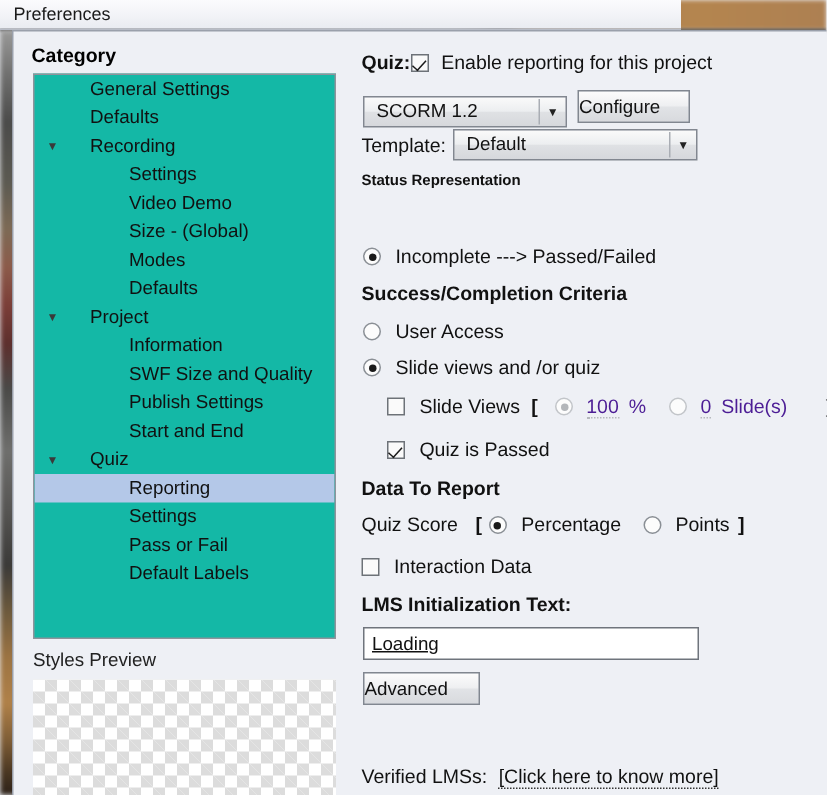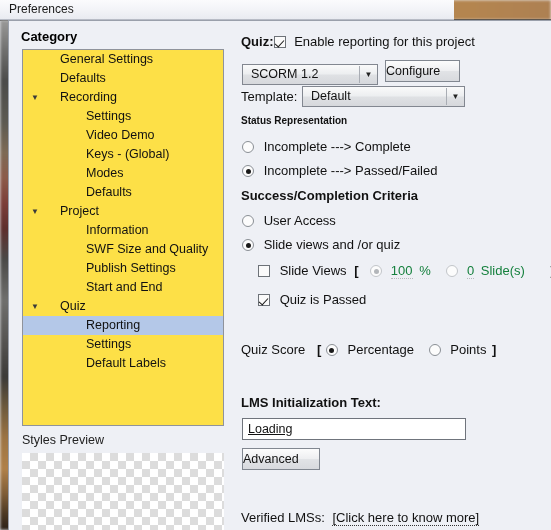--- a/index.html
+++ b/index.html
@@ -54,21 +54,21 @@
     border-top:1px solid #9aa0ab;
   }
 
   
   .left-col{position:absolute;left:0px;top:0px;width:216px;height:510px;}
   .cat-title{
     position:absolute;left:12px;top:8px;font-size:13px;font-weight:bold;color:#000;
   }
   .tree{
     position:absolute;left:13px;top:28px;width:200px;height:375px;
-    background:#fde047;border:1px solid #8f939b;overflow:hidden;
+    background:#14b8a6;border:1px solid #8f939b;overflow:hidden;
   }
   .tnode{
     position:relative;height:19px;line-height:19px;
     font-size:12.5px;color:#111;white-space:nowrap;
   }
   .tnode .arrow{
     position:absolute;left:6px;top:0;width:12px;height:19px;
     line-height:19px;text-align:center;font-size:8px;color:#3a3a3a;
   }
   .tnode .lbl{display:block;}
@@ -112,21 +112,21 @@
     border:1px solid #8a8f95;background:#fcfcfc;
     vertical-align:-2px;position:relative;box-sizing:border-box;
   }
   .rb.checked::after{
     content:"";position:absolute;left:2.5px;top:2.5px;
     width:5px;height:5px;border-radius:50%;background:#1a1a1a;
   }
   .rb.dim{border-color:#c2c5c9;}
   .rb.dim.checked::after{background:#b3b6ba;}
 
-  .disabled{color:#15803d;}
+  .disabled{color:#4c1d95;}
   .dotted{border-bottom:1px dotted #b6b9bd;}
 
   
   .dd{
     position:absolute;box-sizing:border-box;height:21px;
     background:linear-gradient(to bottom,#fafafa 0%,#eceef0 48%,#dfe1e4 52%,#d6d8dc 100%);
     border:1px solid #828790;font-size:12.5px;color:#111;
   }
   .dd .dtxt{position:absolute;left:8px;top:2px;}
   .dd .dsep{position:absolute;top:1px;bottom:1px;width:1px;background:#a9adb4;}
@@ -182,21 +182,21 @@
             <span class="arrow">▼</span>
             <span class="lbl">Recording</span>
           </div>
           <div class="tnode lvl2">
             <span class="lbl">Settings</span>
           </div>
           <div class="tnode lvl2">
             <span class="lbl">Video Demo</span>
           </div>
           <div class="tnode lvl2">
-            <span class="lbl">Keys - (Global)</span>
+            <span class="lbl">Size - (Global)</span>
           </div>
           <div class="tnode lvl2">
             <span class="lbl">Modes</span>
           </div>
           <div class="tnode lvl2">
             <span class="lbl">Defaults</span>
           </div>
           <div class="tnode lvl1">
             <span class="arrow">▼</span>
             <span class="lbl">Project</span>
@@ -215,20 +215,23 @@
           </div>
           <div class="tnode lvl1">
             <span class="arrow">▼</span>
             <span class="lbl">Quiz</span>
           </div>
           <div class="tnode lvl2 sel">
             <span class="lbl">Reporting</span>
           </div>
           <div class="tnode lvl2">
             <span class="lbl">Settings</span>
+          </div>
+          <div class="tnode lvl2">
+            <span class="lbl">Pass or Fail</span>
           </div>
           <div class="tnode lvl2">
             <span class="lbl">Default Labels</span>
           </div>
         </div>
       <div class="styles-preview-lbl">Styles Preview</div>
       <div class="checker"></div>
     </div>
 
     <div class="right-col">
@@ -250,24 +253,20 @@
 
       <div class="row" style="left:8px;top:68px;">Template:</div>
       <div class="dd" style="left:69px;top:65px;width:163px;">
         <span class="dtxt">Default</span>
         <span class="dsep" style="right:17px;"></span>
         <span class="darr" style="right:0;">▼</span>
       </div>
 
       <div class="row bold" style="left:8px;top:94px;font-size:10px;">Status Representation</div>
 
-      <div class="row" style="left:9px;top:118px;">
-        <span class="rb"></span>
-        <span style="margin-left:6px;">Incomplete ---&gt; Complete</span>
-      </div>
       <div class="row" style="left:9px;top:142px;">
         <span class="rb checked"></span>
         <span style="margin-left:6px;">Incomplete ---&gt; Passed/Failed</span>
       </div>
 
       <div class="row bold" style="left:8px;top:167px;font-size:13px;">Success/Completion Criteria</div>
 
       <div class="row" style="left:9px;top:192px;">
         <span class="rb"></span>
         <span style="margin-left:6px;">User Access</span>
@@ -288,31 +287,36 @@
         <span class="disabled dotted" style="margin-left:5px;">0</span>
         <span class="disabled" style="margin-left:3px;">Slide(s)</span>
         <span class="brk" style="margin-left:22px;">]</span>
       </div>
 
       <div class="row" style="left:25px;top:271px;">
         <span class="cb checked"></span>
         <span style="margin-left:6px;">Quiz is Passed</span>
       </div>
 
+      <div class="row bold" style="left:8px;top:297px;font-size:13px;">Data To Report</div>
 
       <div class="row" style="left:8px;top:321px;">
         <span>Quiz Score</span>
         <span class="brk" style="margin-left:8px;">[</span>
         <span class="rb checked" style="margin-left:1px;"></span>
         <span style="margin-left:6px;">Percentage</span>
         <span class="rb" style="margin-left:11px;"></span>
         <span style="margin-left:6px;">Points</span>
         <span class="brk" style="margin-left:2px;">]</span>
       </div>
 
+      <div class="row" style="left:8px;top:349px;">
+        <span class="cb"></span>
+        <span style="margin-left:6px;">Interaction Data</span>
+      </div>
 
       <div class="row bold" style="left:8px;top:374px;font-size:13px;">LMS Initialization Text:</div>
 
       <div class="tf" style="left:9px;top:397px;width:224px;">
         <span>Loading</span>
       </div>
 
       <div class="btn" style="left:9px;top:427px;width:78px;">
         <span>Advanced</span>
       </div>

